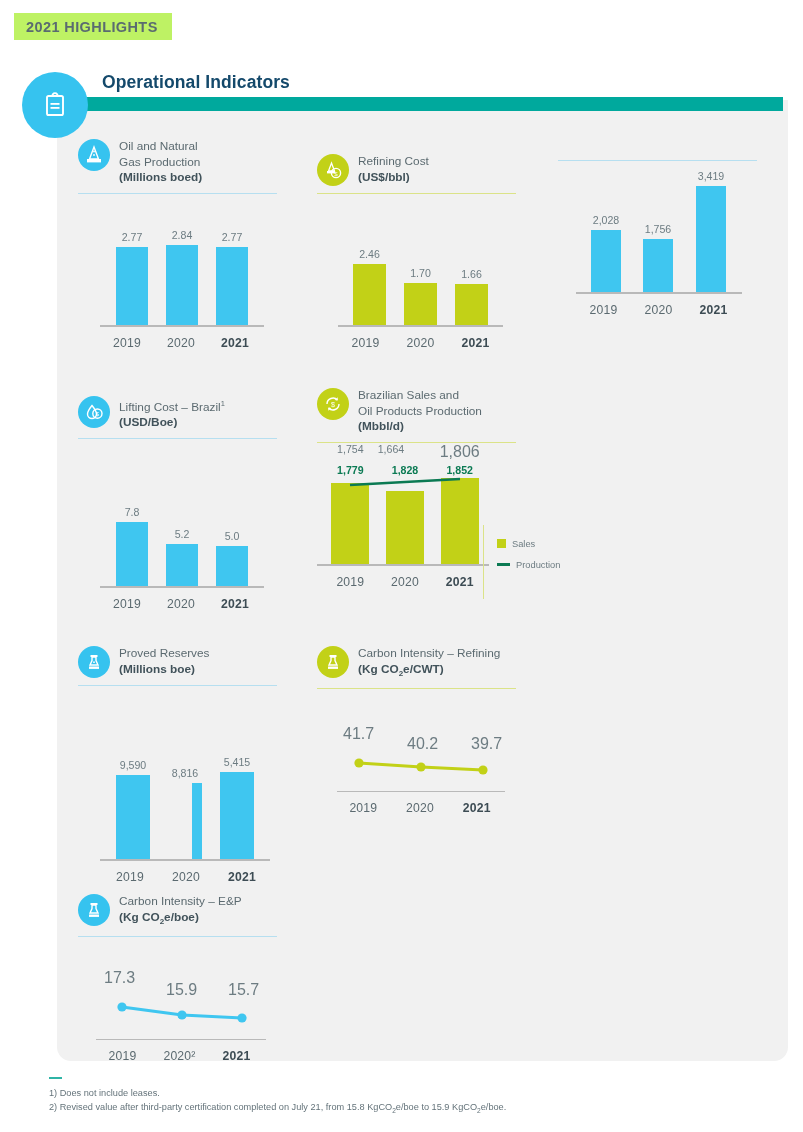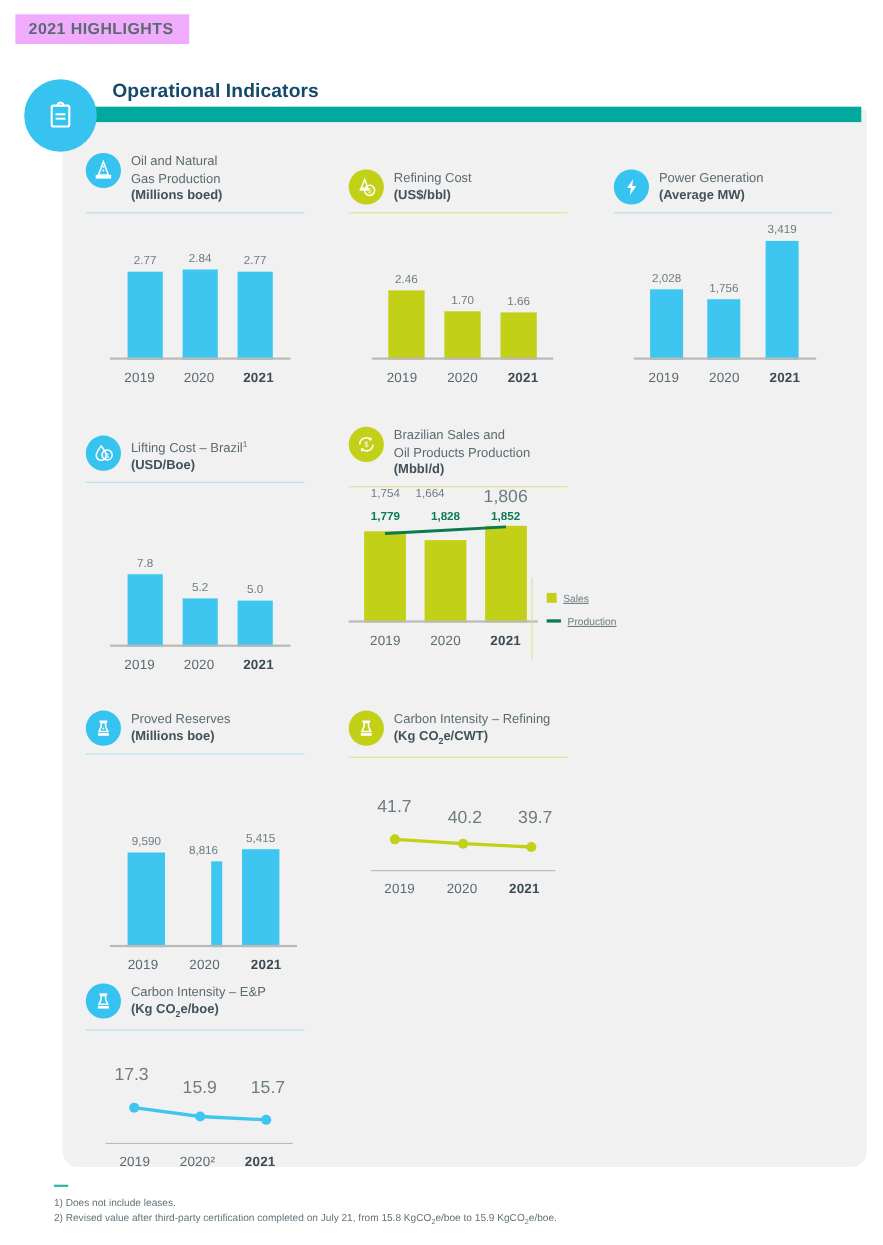--- a/index.html
+++ b/index.html
@@ -8,21 +8,21 @@
     background: #ffffff;
     font-family: "Liberation Sans", sans-serif;
     overflow: hidden;
   }
   .page { position: relative; width: 803px; height: 1132px; }
 
   
   .highlights-tag {
     position: absolute; left: 14px; top: 13px;
     height: 27px; padding: 0 14px 0 12px;
-    background: #f0abfc;
+    background: #bef264;
     display: flex; align-items: center;
     font-size: 14.5px; font-weight: bold; letter-spacing: .4px;
     color: #5a6b70;
   }
 
   
   .panel {
     position: absolute; left: 57px; top: 100px;
     width: 731px; height: 961px;
     background: #f1f1f1;
@@ -80,21 +80,21 @@
   }
   .xlabels { position: absolute; display: flex; }
   .xlab {
     text-align: center; font-size: 12.2px; color: #5b6a70; letter-spacing: .2px;
   }
   .xlab.bold { font-weight: bold; color: #3d4c54; }
   .lineval { position: absolute; font-size: 16px; color: #6d7c82; white-space: nowrap; }
 
   
   .legend { position: absolute; font-size: 9.3px; color: #6d7c82; }
-  .legend-row { display: flex; align-items: center; gap: 6px; margin-bottom: 11px; text-decoration: underline; }
+  .legend-row { display: flex; align-items: center; gap: 6px; margin-bottom: 11px; }
   .lg-swatch { width: 9px; height: 9px; background: #c2d117; }
   .lg-line { width: 13px; height: 2.6px; background: #0b7a53; }
   .legend-divider { position: absolute; width: 1.4px; background: #dbe388; }
 
   
   .fn-dash { position: absolute; left: 49px; top: 1077px; width: 13px; height: 2.4px; background: #2fb4a6; }
   .footnotes { position: absolute; left: 49px; top: 1086px; width: 700px; }
   .fn { font-size: 9.2px; color: #64737a; line-height: 14px; }
   .fn sub { font-size: 6.6px; }
 </style>
@@ -193,31 +193,20 @@
       <div class="axis" style="left:21px; bottom:25px; width:165px;"></div>
       <div class="xlabels" style="left:21px; bottom:2px; width:165px;">
         <div class="xlab" style="width:55px;">2019</div>
         <div class="xlab" style="width:55px;">2020</div>
         <div class="xlab bold" style="width:55px;">2021</div>
       </div>
     </div>
   </div>
 
   <div class="cell" style="left:558px; top:153px; width:200px;">
-    <div class="cell-head">
-      <div class="cell-icon icon-blue">
-        <svg width="20" height="20" viewBox="0 0 20 20">
-          <path d="M11.5 3 L6 11 H9.5 L8.5 17.5 L14.5 9 H10.8 Z" fill="#fff"></path>
-        </svg>
-      </div>
-      <div class="cell-titles">
-        <div class="cell-t1">Power Generation</div>
-        <div class="cell-t2">(Average MW)</div>
-      </div>
-    </div>
     <div class="rule rule-blue" style="width:199px;"></div>
 
     <div class="chart" style="height:130px; margin-top:28px;">
       <div class="barcol" style="left:33px; width:30px; bottom:25px;">
         <span class="barval">2,028</span>
         <div class="bar bar-blue" style="height:64px;"></div>
       </div>
       <div class="barcol" style="left:85px; width:30px; bottom:25px;">
         <span class="barval">1,756</span>
         <div class="bar bar-blue" style="height:55px;"></div>

